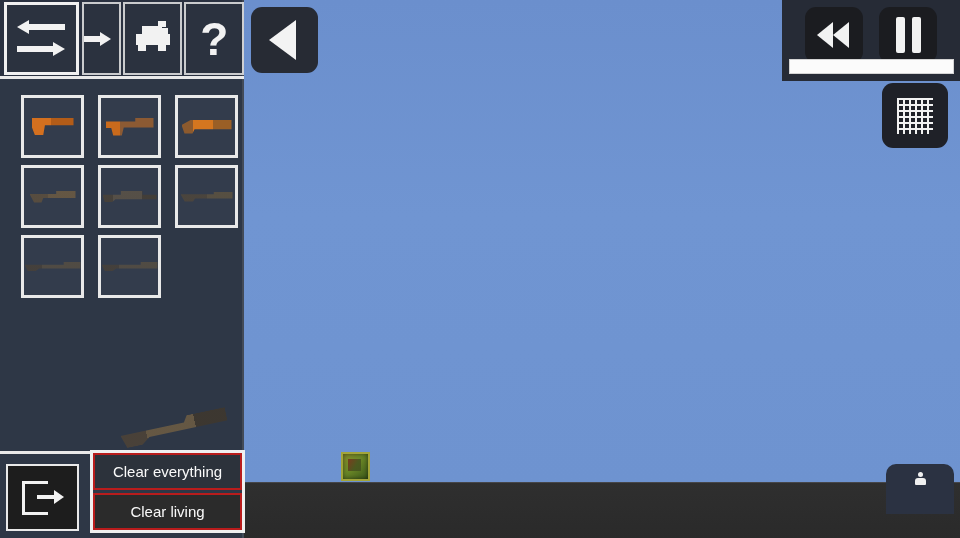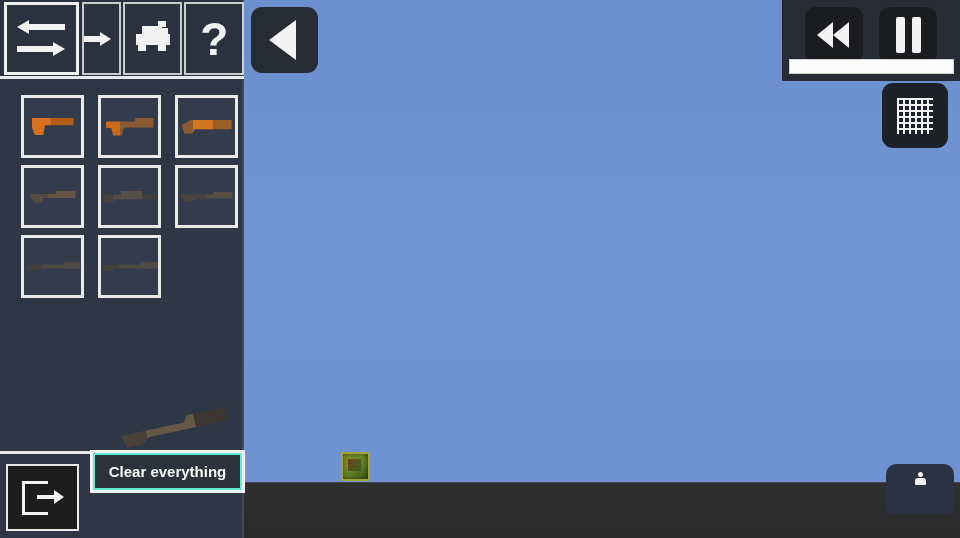--- a/index.html
+++ b/index.html
@@ -261,22 +261,21 @@
   
   #clear-stack {
     position:absolute; left:90px; top:450px;
     width:155px;
     border:3px solid #f0f0f0;
   }
   .clearbtn {
     height:37px; width:100%;
     display:flex; align-items:center; justify-content:center;
     color:#fafafa; font-size:15px;
-    border:2px solid #5eead4;
-    font-weight:bold;
+    border:2px solid #b91c1c;
   }
   #clear-everything { background:rgba(45,48,55,.72); }
   #clear-living     { background:#2b2b2b; margin-top:3px; border-top-width:2px; }
 </style>
 </head>
 <body>
 
 <div id="world">
   <div id="sky"></div>
   <div id="ground"></div>
@@ -380,13 +379,14 @@
     <span class="exit-ico">
       <i class="box"></i>
         <i class="shaft"></i>
         <i class="head"></i>
     </span>
   </div>
 </div>
 
 <div id="clear-stack">
   <div class="clearbtn" id="clear-everything">Clear everything</div>
+  <div class="clearbtn" id="clear-living">Clear living</div>
 </div>
 
 </body></html>

